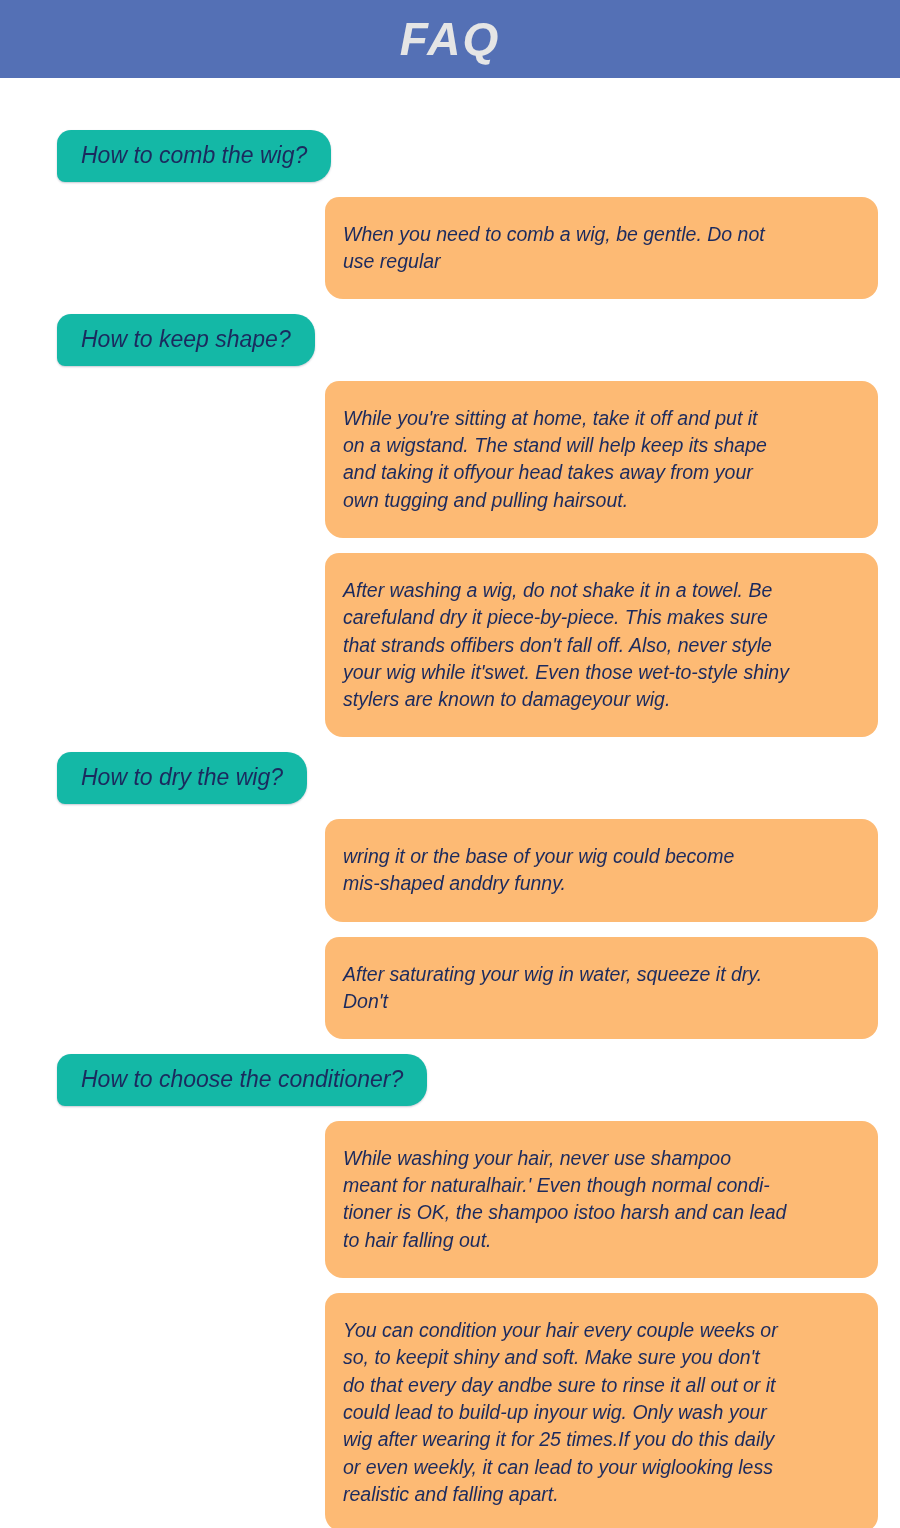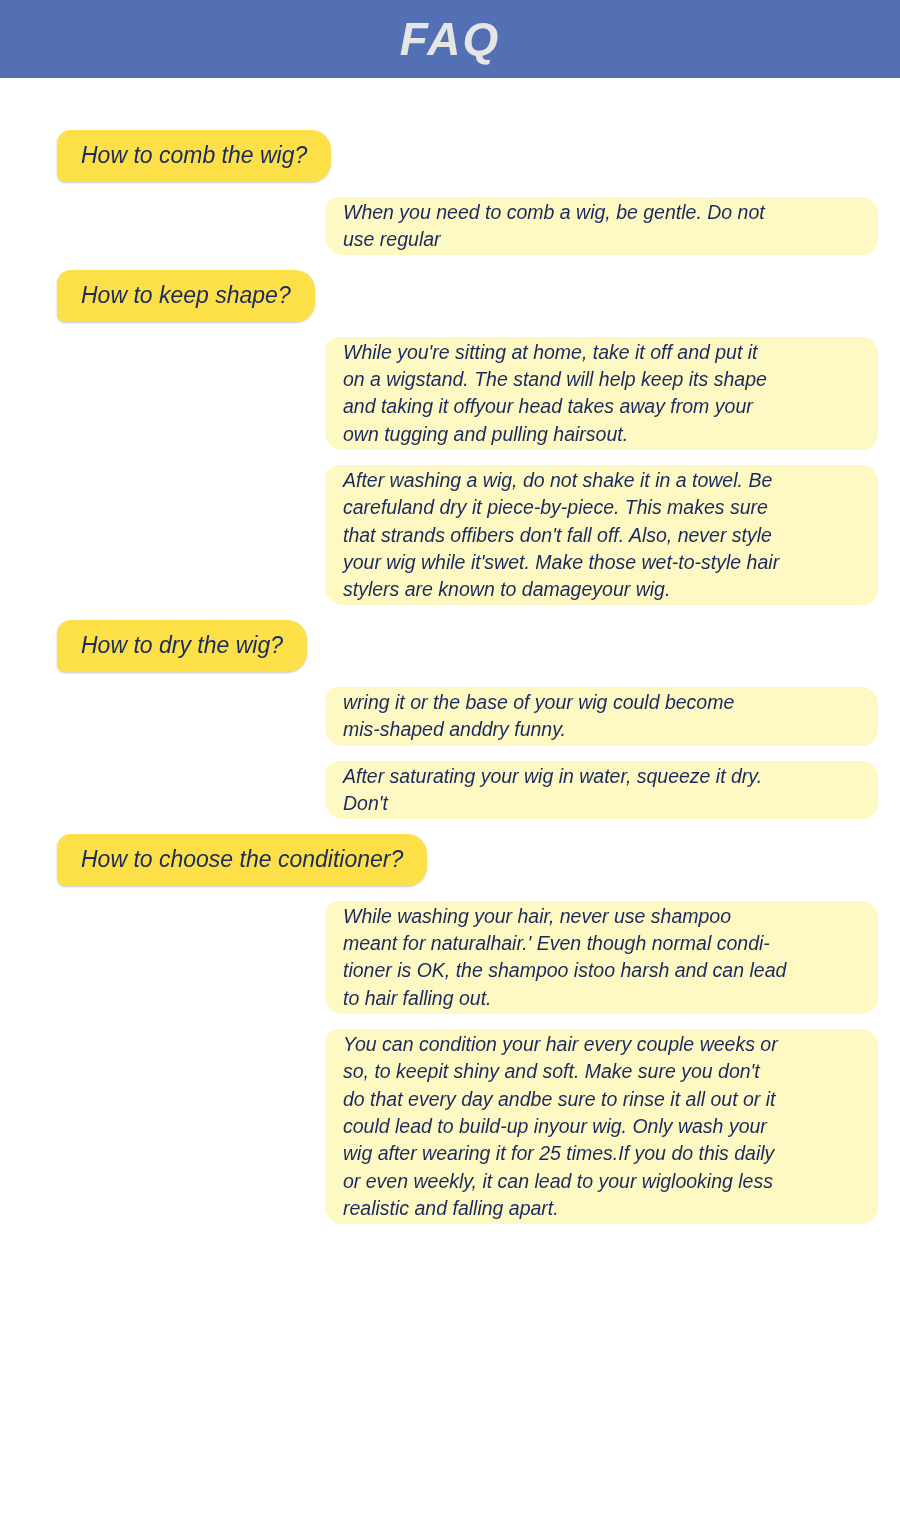--- a/index.html
+++ b/index.html
@@ -33,39 +33,39 @@
   }
   .faq-list {
     padding: 50px 0 10px 0;
   }
   .q-row {
     margin: 2px 0 0 0;
   }
   .q-bubble {
     display: inline-block;
     margin: 0 0 15px 57px;
-    background: #fde047;
+    background: #14b8a6;
     color: #1b2a5e;
     font-style: italic;
     font-size: 23px;
     line-height: 1.2;
     padding: 12px 24px;
     border-radius: 14px 20px 20px 8px;
     box-shadow: 0 1px 2px rgba(30,40,80,0.25);
   }
   .a-bubble {
     box-sizing: border-box;
     width: 553px;
     margin: 0 0 15px 325px;
-    background: #fef9c3;
+    background: #fdba74;
     color: #1b2a5e;
     font-style: italic;
     font-size: 19.5px;
     line-height: 1.4;
-    padding: 2px 18px;
+    padding: 24px 18px;
     border-radius: 14px 16px 16px 18px;
     white-space: pre-line;
     overflow-wrap: break-word;
   }
 </style>
 </head>
 <body>
 
 <div class="page">
 
@@ -85,21 +85,21 @@
       <div class="q-bubble">How to keep shape?</div>
     </div>
     <div class="a-bubble">While you're sitting at home, take it off and put it
 on a wigstand. The stand will help keep its shape
 and taking it offyour head takes away from your
 own tugging and pulling hairsout.</div>
 
     <div class="a-bubble">After washing a wig, do not shake it in a towel. Be
 carefuland dry it piece-by-piece. This makes sure
 that strands offibers don't fall off. Also, never style
-your wig while it'swet. Make those wet-to-style hair
+your wig while it'swet. Even those wet-to-style shiny
 stylers are known to damageyour wig.</div>
 
     <div class="q-row">
       <div class="q-bubble">How to dry the wig?</div>
     </div>
     <div class="a-bubble">wring it or the base of your wig could become
 mis-shaped anddry funny.</div>
     <div class="a-bubble">After saturating your wig in water, squeeze it dry.
 Don't</div>
 

